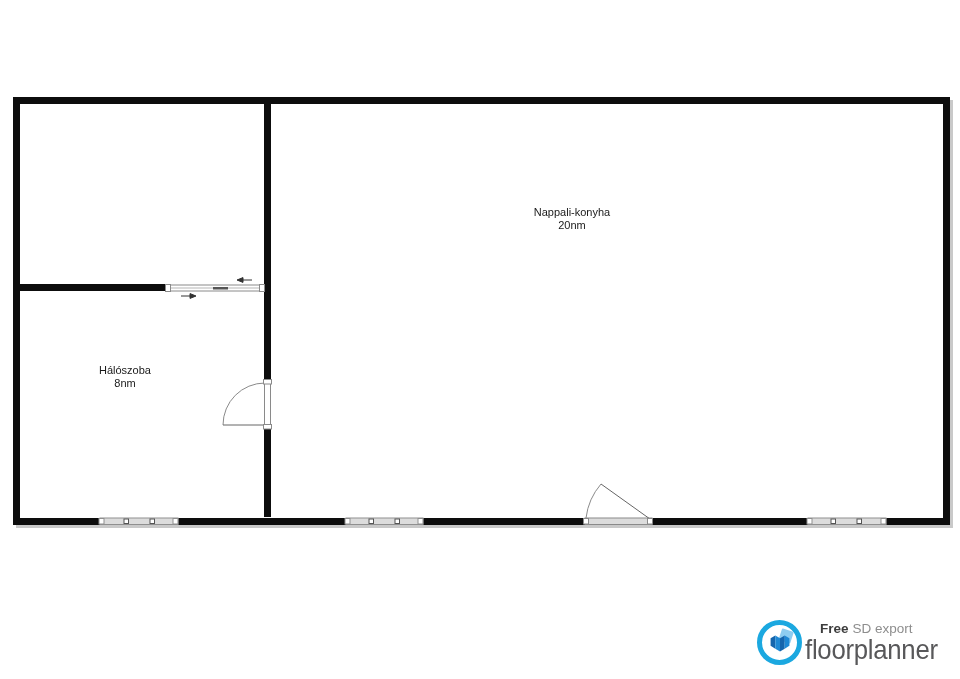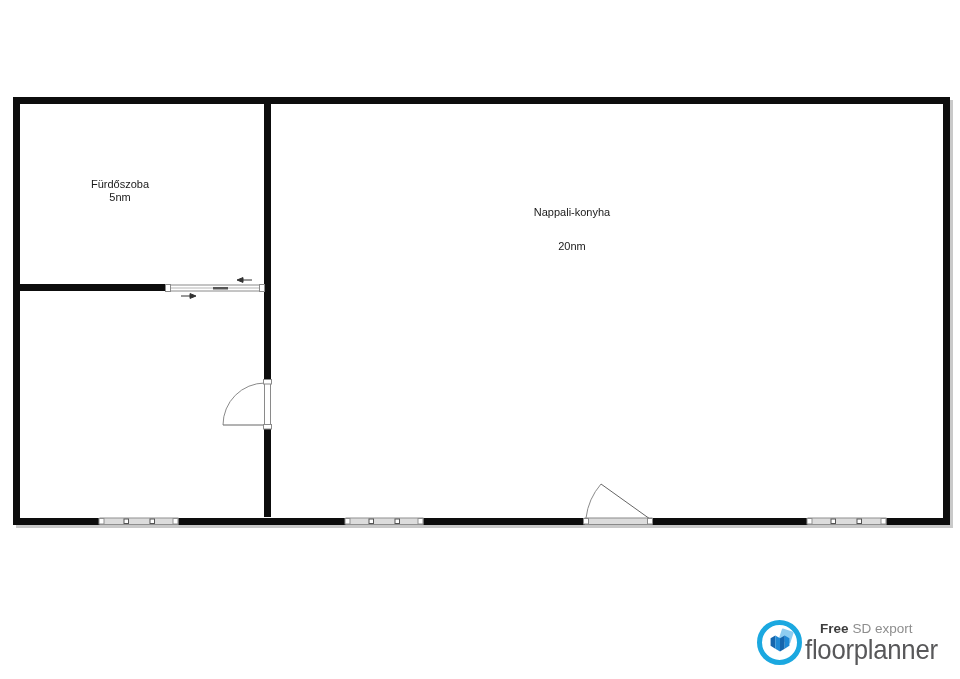--- a/index.html
+++ b/index.html
@@ -17,21 +17,21 @@
 
   
   .vector-layer{position:absolute;left:0;top:0;width:960px;height:679px;z-index:3;}
 
   
   .room-label{position:absolute;z-index:4;text-align:center;color:var(--labelColor,#1a1a1a);
               font-size:11px;line-height:13px;}
   .lbl-furdoszoba{left:60px;top:178px;width:120px;}
   .lbl-haloszoba{left:65px;top:364px;width:120px;}
   .lbl-nappali{left:492px;top:206px;width:160px;}
-  .lbl-nappali .room-area{display:block;margin-top:21px;}
+  .lbl-nappali .room-area{display:block;}
   .room-name,.room-area{display:block;}
 
   
   .watermark{position:absolute;left:0;top:0;z-index:0;color:var(--watermarkGray,#b3b3b5);}
   .wm-chevron{position:absolute;left:445px;top:224px;width:68px;height:30px;}
   .wm-oc{position:absolute;left:358px;top:243px;width:240px;text-align:center;
          font-size:132px;line-height:1;font-weight:bold;letter-spacing:-5px;
          transform:scaleX(0.62);color:var(--watermarkGray,#b3b3b5);}
   .wm-line1{position:absolute;left:378px;top:380px;width:200px;text-align:center;
             font-size:36px;line-height:1;font-weight:bold;transform:scaleX(0.82);
@@ -121,23 +121,23 @@
 
     <g>
       <rect x="808" y="518" width="78" height="6.5" style="fill:var(--windowFill,#dcdcdc);stroke:var(--windowStroke,#8f8f8f)" stroke-width="1"></rect>
       <rect x="807" y="518.5" width="5" height="5.5" fill="#fff" style="stroke:var(--windowStroke,#8f8f8f)" stroke-width="1"></rect>
       <rect x="881" y="518.5" width="5" height="5.5" fill="#fff" style="stroke:var(--windowStroke,#8f8f8f)" stroke-width="1"></rect>
       <rect x="831" y="519" width="4.5" height="4.5" fill="#fff" stroke="#555" stroke-width="1"></rect>
       <rect x="857" y="519" width="4.5" height="4.5" fill="#fff" stroke="#555" stroke-width="1"></rect>
     </g>
   </svg>
 
-  <div class="room-label lbl-furdoszoba">
-    <span class="room-name">Fürdőszoba</span>
-    <span class="room-area">5nm</span>
+  <div class="room-label lbl-haloszoba">
+    <span class="room-name">Hálószoba</span>
+    <span class="room-area">8nm</span>
   </div>
   <div class="room-label lbl-nappali">
     <span class="room-name">Nappali-konyha</span>
     <span class="room-area">20nm</span>
   </div>
 
   <div class="fp-logo">
     <div class="fp-circle">
       <svg class="fp-house" width="32" height="32" viewBox="0 0 34 34">
         <rect x="17" y="3" width="13" height="13" rx="1" style="fill:var(--fpHouseLight,#8ecdf0)" transform="rotate(18 23.5 9.5)"></rect>

